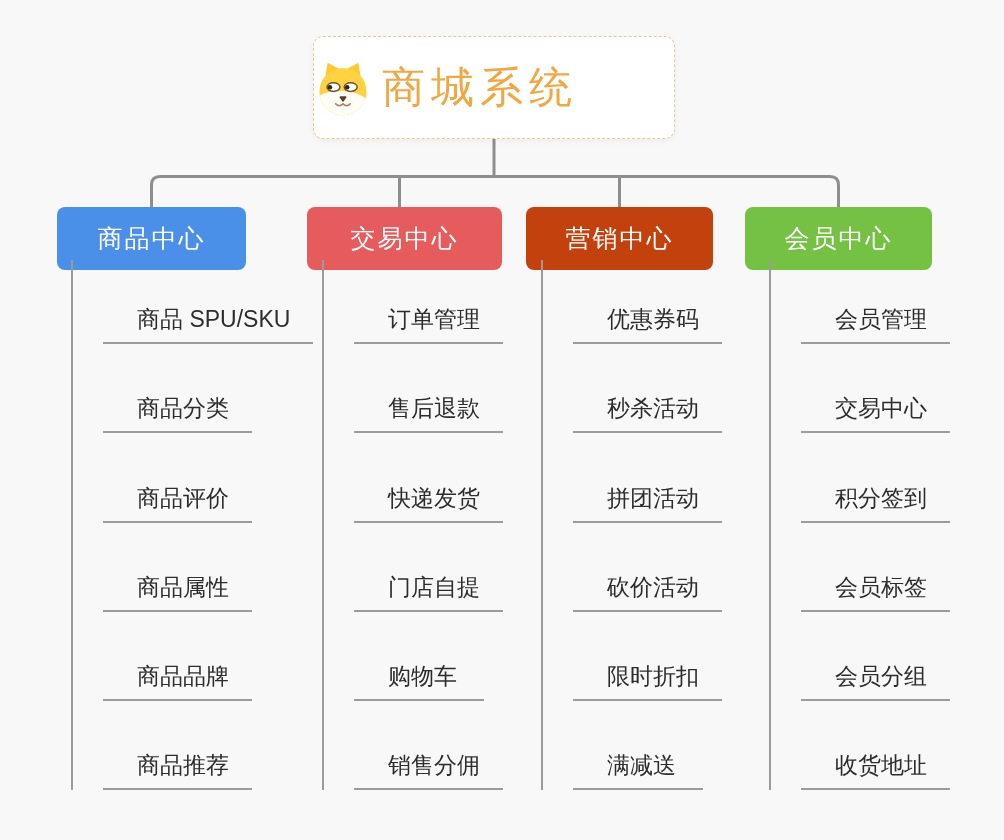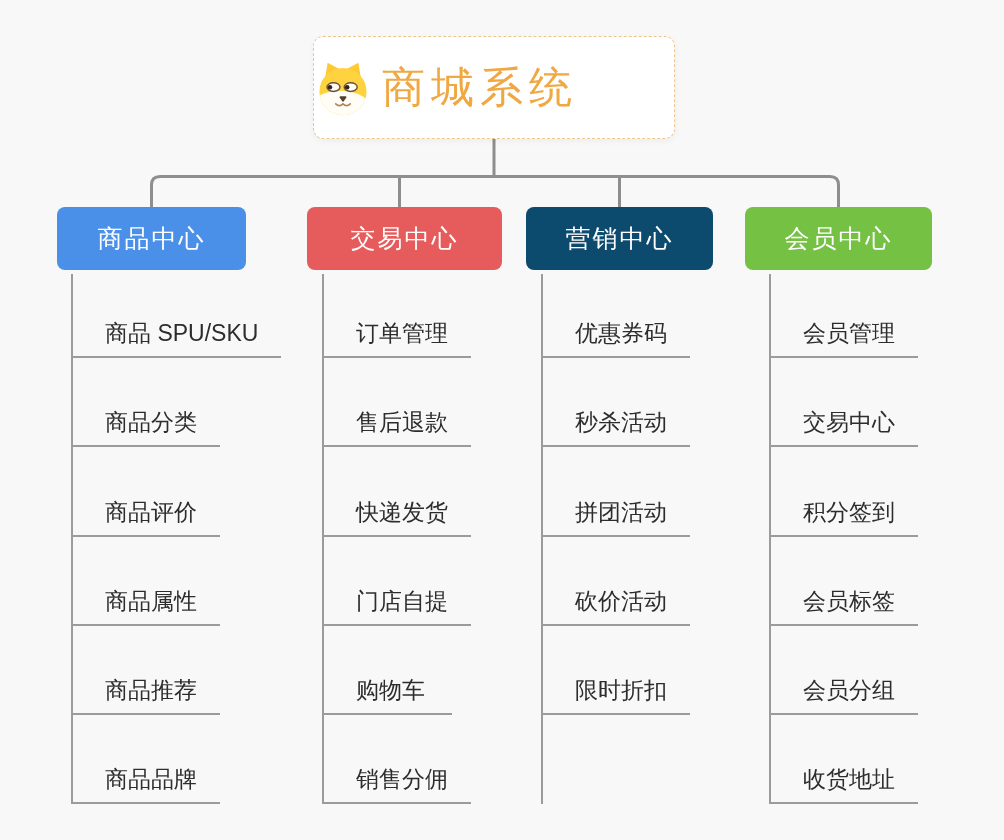--- a/index.html
+++ b/index.html
@@ -56,21 +56,22 @@
     letter-spacing:2px;
     white-space:nowrap;
   }
   .branch-box.b0{left:57px; width:189px;}
   .branch-box.b1{left:307px;width:195px;}
   .branch-box.b2{left:526px;width:187px;}
   .branch-box.b3{left:745px;width:187px;}
   
   .column{
     position:absolute;
-    top:269px;
+    top:255px;
+    padding-left:32px;
   }
   .column.c0{left:71px;}
   .column.c1{left:322px;}
   .column.c2{left:541px;}
   .column.c3{left:761px;margin-left:8px;}
   .spine{
     position:absolute;
     left:0;top:5px;
     width:2px;height:530px;
     background:#9b9b9b;
@@ -124,54 +125,55 @@
     </svg>
     <span class="root-title">商城系统</span>
   </div>
 
   <div class="branch-box b0" style="background: rgb(74, 144, 232);">
     <span>商品中心</span>
   </div>
   <div class="branch-box b1" style="background: rgb(230, 92, 92);">
     <span>交易中心</span>
   </div>
-  <div class="branch-box b2" style="background: #0c4a6e;">
+  <div class="branch-box b2" style="background: #c2410c;">
     <span>营销中心</span>
   </div>
   <div class="branch-box b3" style="background: rgb(116, 193, 67);">
     <span>会员中心</span>
   </div>
 
   <div class="column c0">
     <div class="spine"></div>
     <div class="child-item">商品 SPU/SKU</div>
     <div class="child-item">商品分类</div>
     <div class="child-item">商品评价</div>
     <div class="child-item">商品属性</div>
+    <div class="child-item">商品品牌</div>
     <div class="child-item">商品推荐</div>
-    <div class="child-item">商品品牌</div>
   </div>
 
   <div class="column c1">
     <div class="spine"></div>
     <div class="child-item">订单管理</div>
     <div class="child-item">售后退款</div>
     <div class="child-item">快递发货</div>
     <div class="child-item">门店自提</div>
     <div class="child-item">购物车</div>
     <div class="child-item">销售分佣</div>
   </div>
 
   <div class="column c2">
     <div class="spine"></div>
     <div class="child-item">优惠券码</div>
     <div class="child-item">秒杀活动</div>
     <div class="child-item">拼团活动</div>
     <div class="child-item">砍价活动</div>
     <div class="child-item">限时折扣</div>
+    <div class="child-item">满减送</div>
   </div>
 
   <div class="column c3">
     <div class="spine"></div>
     <div class="child-item">会员管理</div>
     <div class="child-item">交易中心</div>
     <div class="child-item">积分签到</div>
     <div class="child-item">会员标签</div>
     <div class="child-item">会员分组</div>
     <div class="child-item">收货地址</div>

